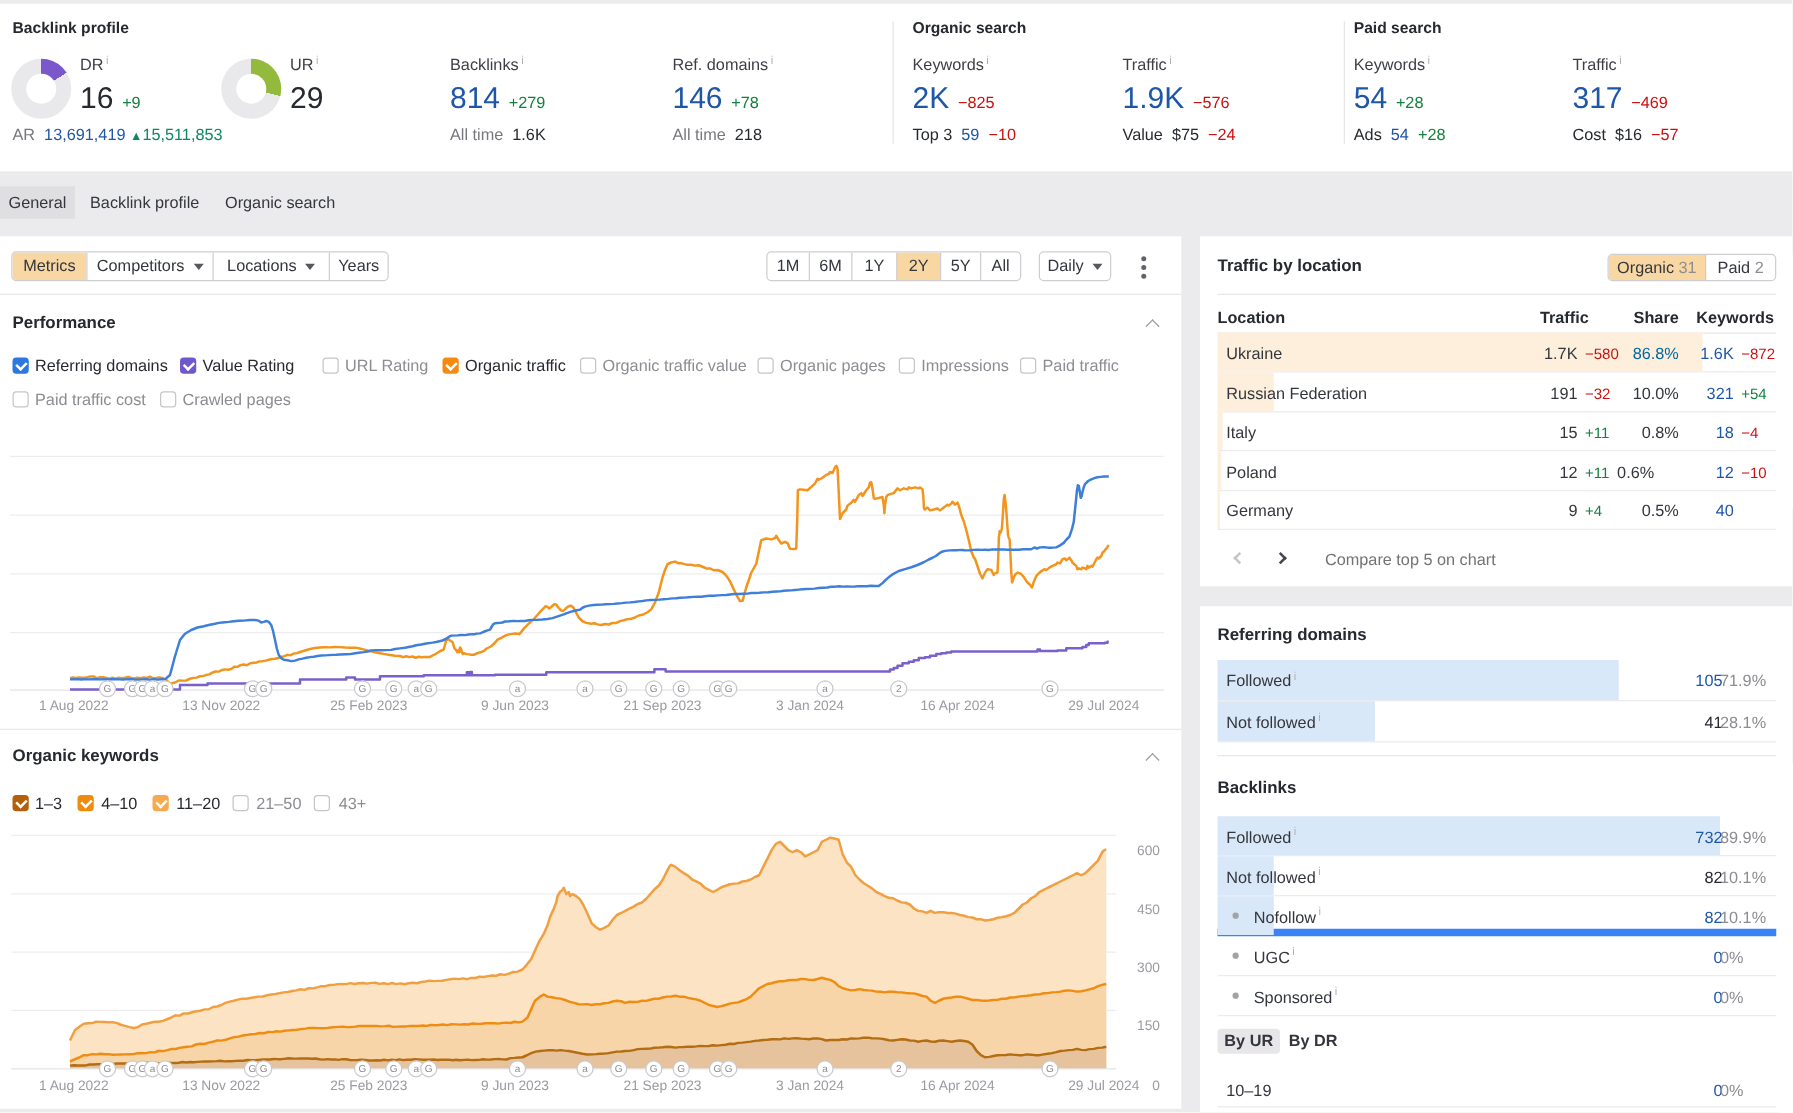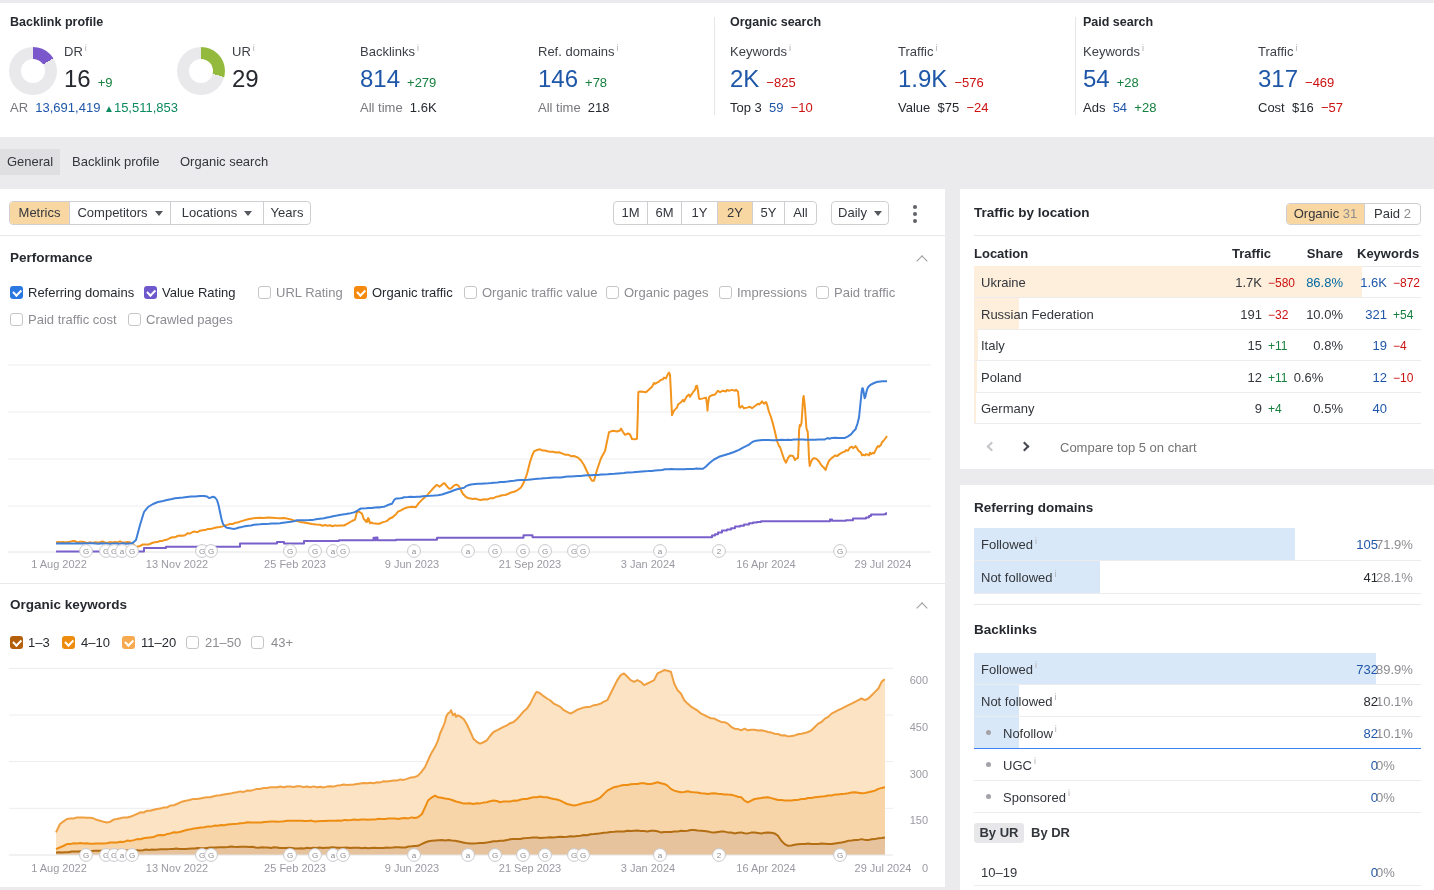--- a/index.html
+++ b/index.html
@@ -318,21 +318,21 @@
       <div style="position:absolute;left:300px;top:9px;width:69px;text-align:right;color:#33363c">10.0%</div>
       <div class="blue" style="position:absolute;left:360px;top:9px;width:53px;text-align:right">321</div>
       <div class="green" style="position:absolute;left:419px;top:10px;font-size:12px">+54</div>
     </div>
   <div class="trow" style="top:140.2px">
       <div style="position:absolute;left:0;top:0;width:3.6px;height:31px;background:#fdefdc"></div>
       <div style="position:absolute;left:7px;top:9px;color:#33363c">Italy</div>
       <div style="position:absolute;left:230px;top:9px;width:58px;text-align:right;color:#33363c">15</div>
       <div class="green" style="position:absolute;left:294px;top:10px;font-size:12px">+11</div>
       <div style="position:absolute;left:300px;top:9px;width:69px;text-align:right;color:#33363c">0.8%</div>
-      <div class="blue" style="position:absolute;left:360px;top:9px;width:53px;text-align:right">19</div>
+      <div class="blue" style="position:absolute;left:360px;top:9px;width:53px;text-align:right">18</div>
       <div class="red" style="position:absolute;left:419px;top:10px;font-size:12px">−4</div>
     </div>
   <div class="trow" style="top:171.79999999999998px">
       <div style="position:absolute;left:0;top:0;width:2.7px;height:31px;background:#fdefdc"></div>
       <div style="position:absolute;left:7px;top:9px;color:#33363c">Poland</div>
       <div style="position:absolute;left:230px;top:9px;width:58px;text-align:right;color:#33363c">12</div>
       <div class="green" style="position:absolute;left:294px;top:10px;font-size:12px">+11</div>
       <div style="position:absolute;left:300px;top:9px;width:69px;text-align:center;color:#33363c">0.6%</div>
       <div class="blue" style="position:absolute;left:360px;top:9px;width:53px;text-align:right">12</div>
       <div class="red" style="position:absolute;left:419px;top:10px;font-size:12px">−10</div>
@@ -371,21 +371,21 @@
       <div style="position:absolute;left:7px;top:9px;color:#33363c">Followed<span class="sup">i</span></div>
       <div class="blue" style="position:absolute;left:330px;top:9px;width:74px;text-align:right">732</div>
       <div class="pct" style="left:402px;top:9px;width:44px">89.9%</div>
     </div>
   <div style="position:absolute;left:14px;top:199.7px;width:447px;height:32px;border-bottom:1px solid #ececee">
       <div style="position:absolute;left:0;top:0;width:45px;height:31px;background:#d9e8f8"></div>
       <div style="position:absolute;left:7px;top:9px;color:#33363c">Not followed<span class="sup">i</span></div>
       <div class="" style="position:absolute;left:330px;top:9px;width:74px;text-align:right">82</div>
       <div class="pct" style="left:402px;top:9px;width:44px">10.1%</div>
     </div>
-  <div style="position:absolute;left:14px;top:231.7px;width:447px;height:32px;border-bottom:1px solid #3b82f6">
+  <div style="position:absolute;left:14px;top:231.7px;width:447px;height:32px;border-bottom:6px solid #3b82f6">
       <div style="position:absolute;left:0;top:0;width:45px;height:31px;background:#d9e8f8"></div>
       <div class="bullet" style="left:12px;top:13px"></div>
       <div style="position:absolute;left:29px;top:9px;color:#33363c">Nofollow<span class="sup">i</span></div>
       <div class="blue" style="position:absolute;left:330px;top:9px;width:74px;text-align:right">82</div>
       <div class="pct" style="left:402px;top:9px;width:44px">10.1%</div>
     </div>
   <div style="position:absolute;left:14px;top:263.7px;width:447px;height:32px;border-bottom:1px solid #ececee">
       <div class="bullet" style="left:12px;top:13px"></div>
       <div style="position:absolute;left:29px;top:9px;color:#33363c">UGC<span class="sup">i</span></div>
       <div class="blue" style="position:absolute;left:330px;top:9px;width:74px;text-align:right">0</div>

